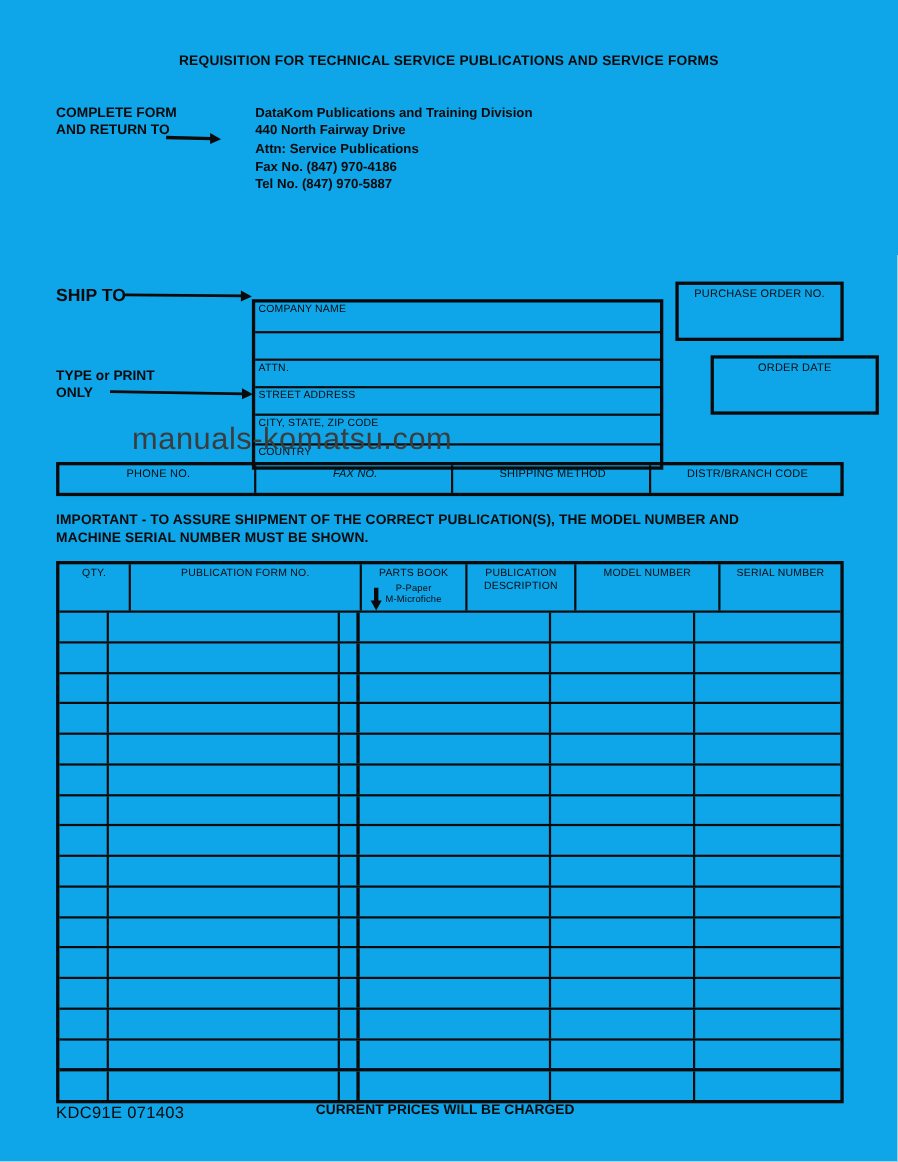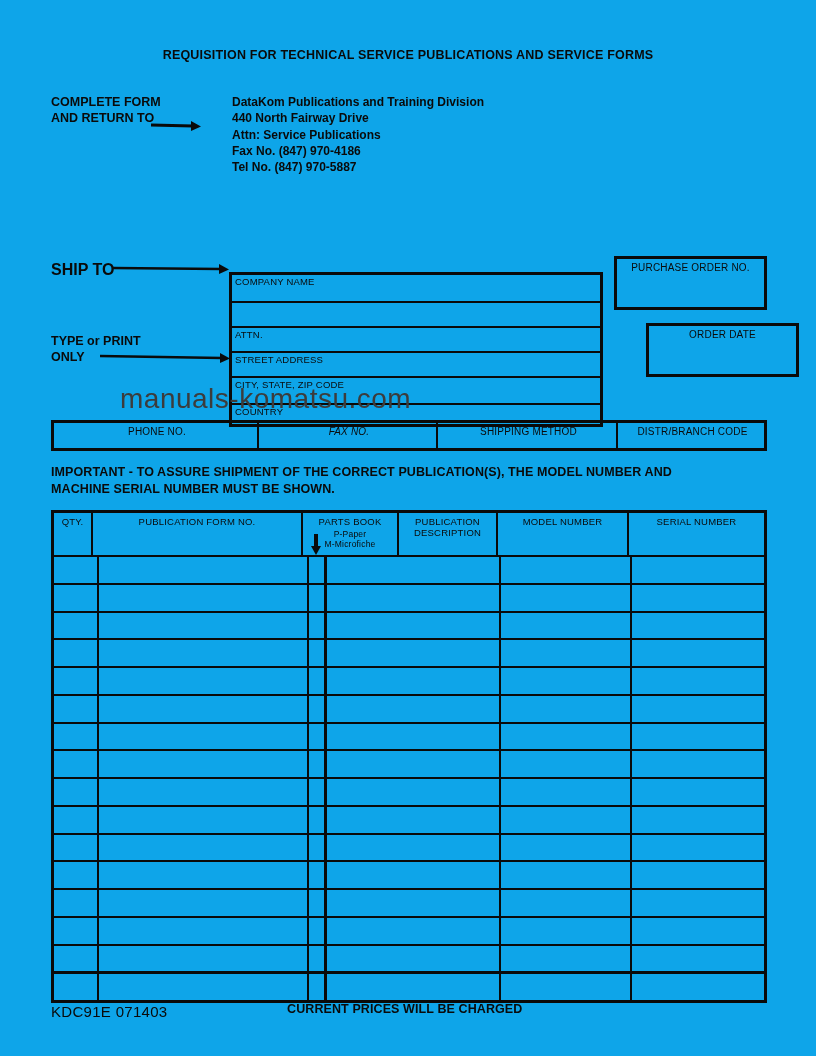--- a/index.html
+++ b/index.html
@@ -33,29 +33,29 @@
   .po-box{top:256px;left:614px;width:153px;height:54px;border:3px solid #0a0a0a;box-sizing:border-box;text-align:center;}
   .od-box{top:323px;left:614px;width:153px;height:54px;border:3px solid #0a0a0a;box-sizing:border-box;text-align:center;margin-left:32px;}
   .po-box .field-label,.od-box .field-label{padding:3px 0 0 0;font-size:10px;}
   
   .watermark{top:383px;left:120px;font-size:28px;color:#3c3c3c;letter-spacing:.5px;z-index:5;}
   
   .contact{top:420px;left:51px;width:716px;height:31px;border:3px solid #0a0a0a;box-sizing:border-box;display:flex;}
   .contact .cell{box-sizing:border-box;border-left:2px solid #0a0a0a;text-align:center;}
   .contact .cell:first-child{border-left:none;}
   .contact .cell .field-label{padding-top:3px;font-size:10px;}
-  .c0{width:203px;} .c1{width:179px;font-style:italic;} .c2{width:180px;} .c3{flex:1;}
+  .c0{width:177px;} .c1{width:179px;font-style:italic;} .c2{width:180px;} .c3{flex:1;}
   
   .important{top:464px;left:51px;width:700px;font-size:12.5px;font-weight:700;line-height:16.5px;letter-spacing:.1px;}
   
   .maintable{top:510px;left:51px;width:716px;height:493px;border:3px solid #0a0a0a;box-sizing:border-box;display:flex;flex-direction:column;}
   .thead{display:flex;height:44px;box-sizing:border-box;border-bottom:2px solid #0a0a0a;}
   .th{box-sizing:border-box;border-left:2px solid #0a0a0a;text-align:center;font-size:9.5px;letter-spacing:.2px;padding-top:3px;}
   .th:first-child{border-left:none;}
-  .h-qty{width:37px;} .h-form{width:210px;} .h-parts{width:96px;position:relative;}
+  .h-qty{width:63px;} .h-form{width:210px;} .h-parts{width:96px;position:relative;}
   .h-desc{width:99px;line-height:11px;} .h-model{width:131px;} .h-serial{flex:1;}
   .parts-legend{font-size:8.5px;line-height:10px;margin-top:2px;}
   .parts-arrow{position:absolute;left:7px;top:21px;}
   .tbody{flex:1;display:flex;flex-direction:column;}
   .trow{flex:1;display:flex;box-sizing:border-box;border-top:2px solid #0a0a0a;}
   .trow:first-child{border-top:none;}
   .trow.thick-top{border-top-width:3px;}
   .td{box-sizing:border-box;border-left:2px solid #0a0a0a;}
   .td:first-child{border-left:none;}
   .b-qty{width:43px;} .b-form{width:210px;} .b-code{width:20px;border-right:3px solid #0a0a0a;}

